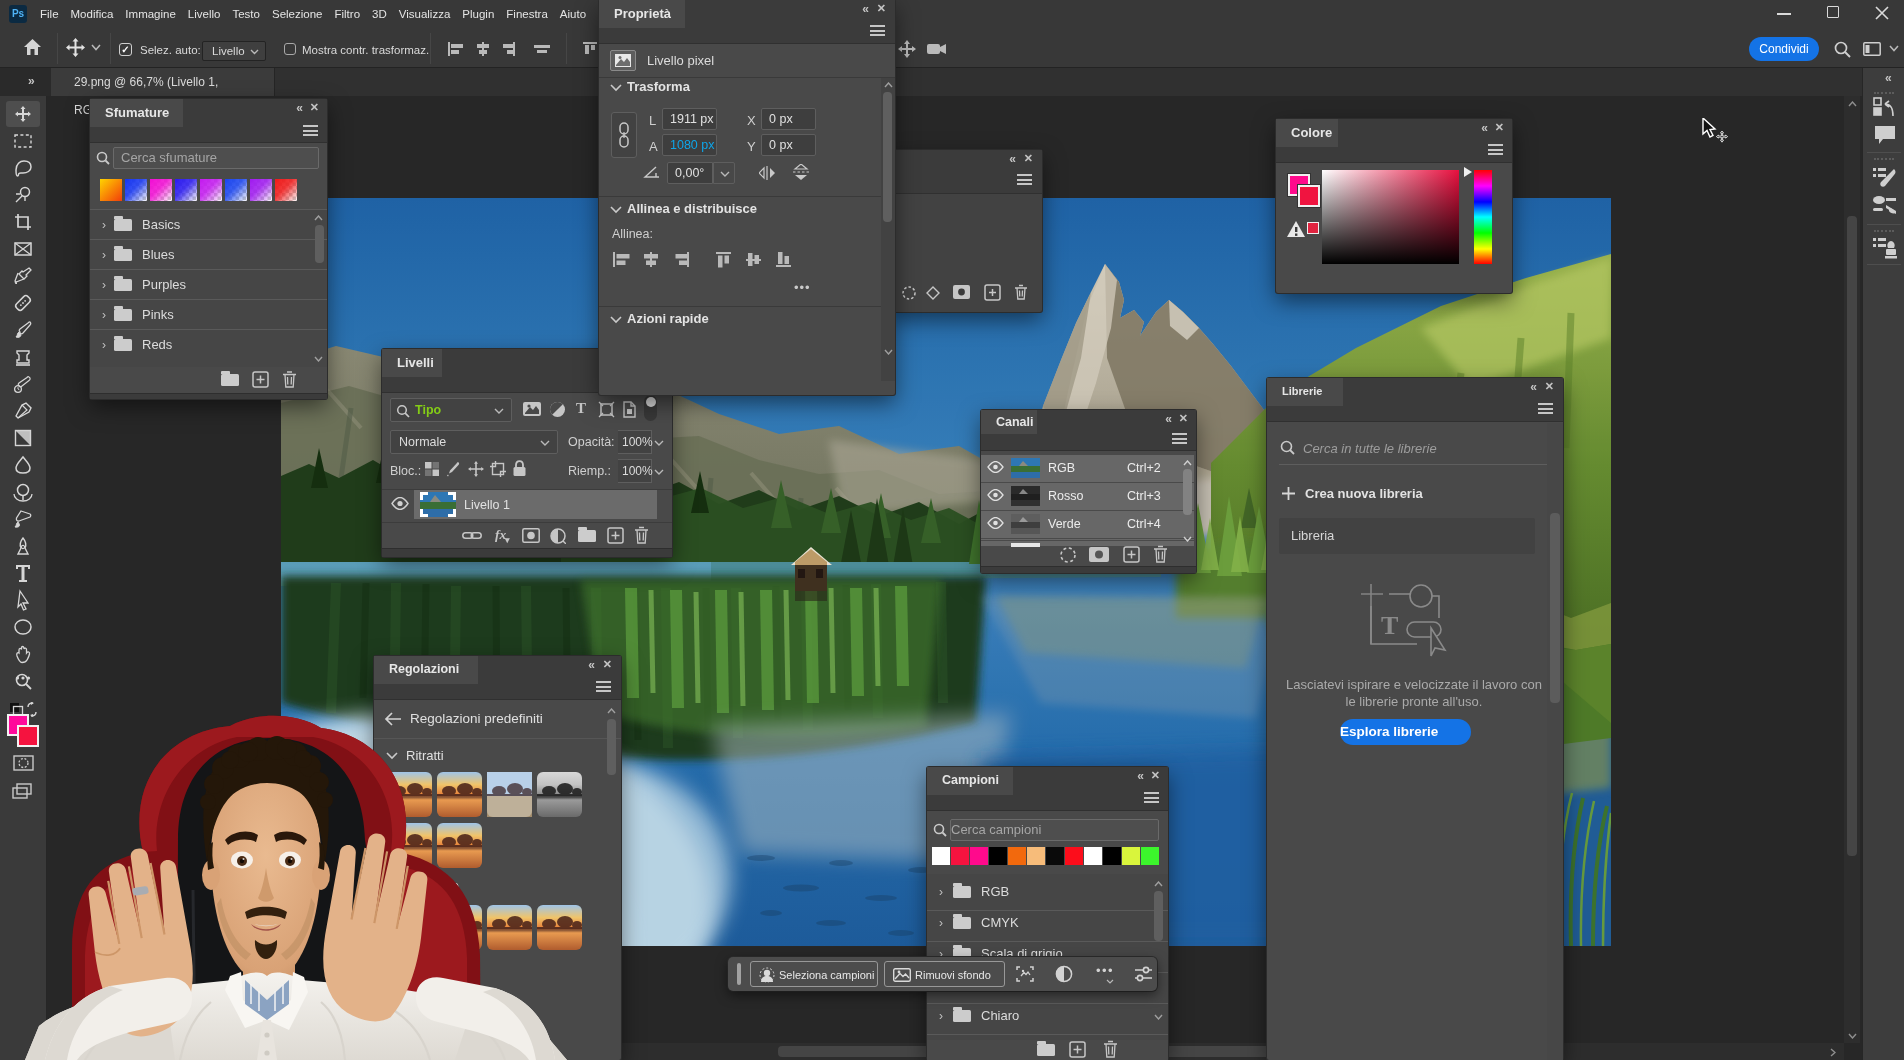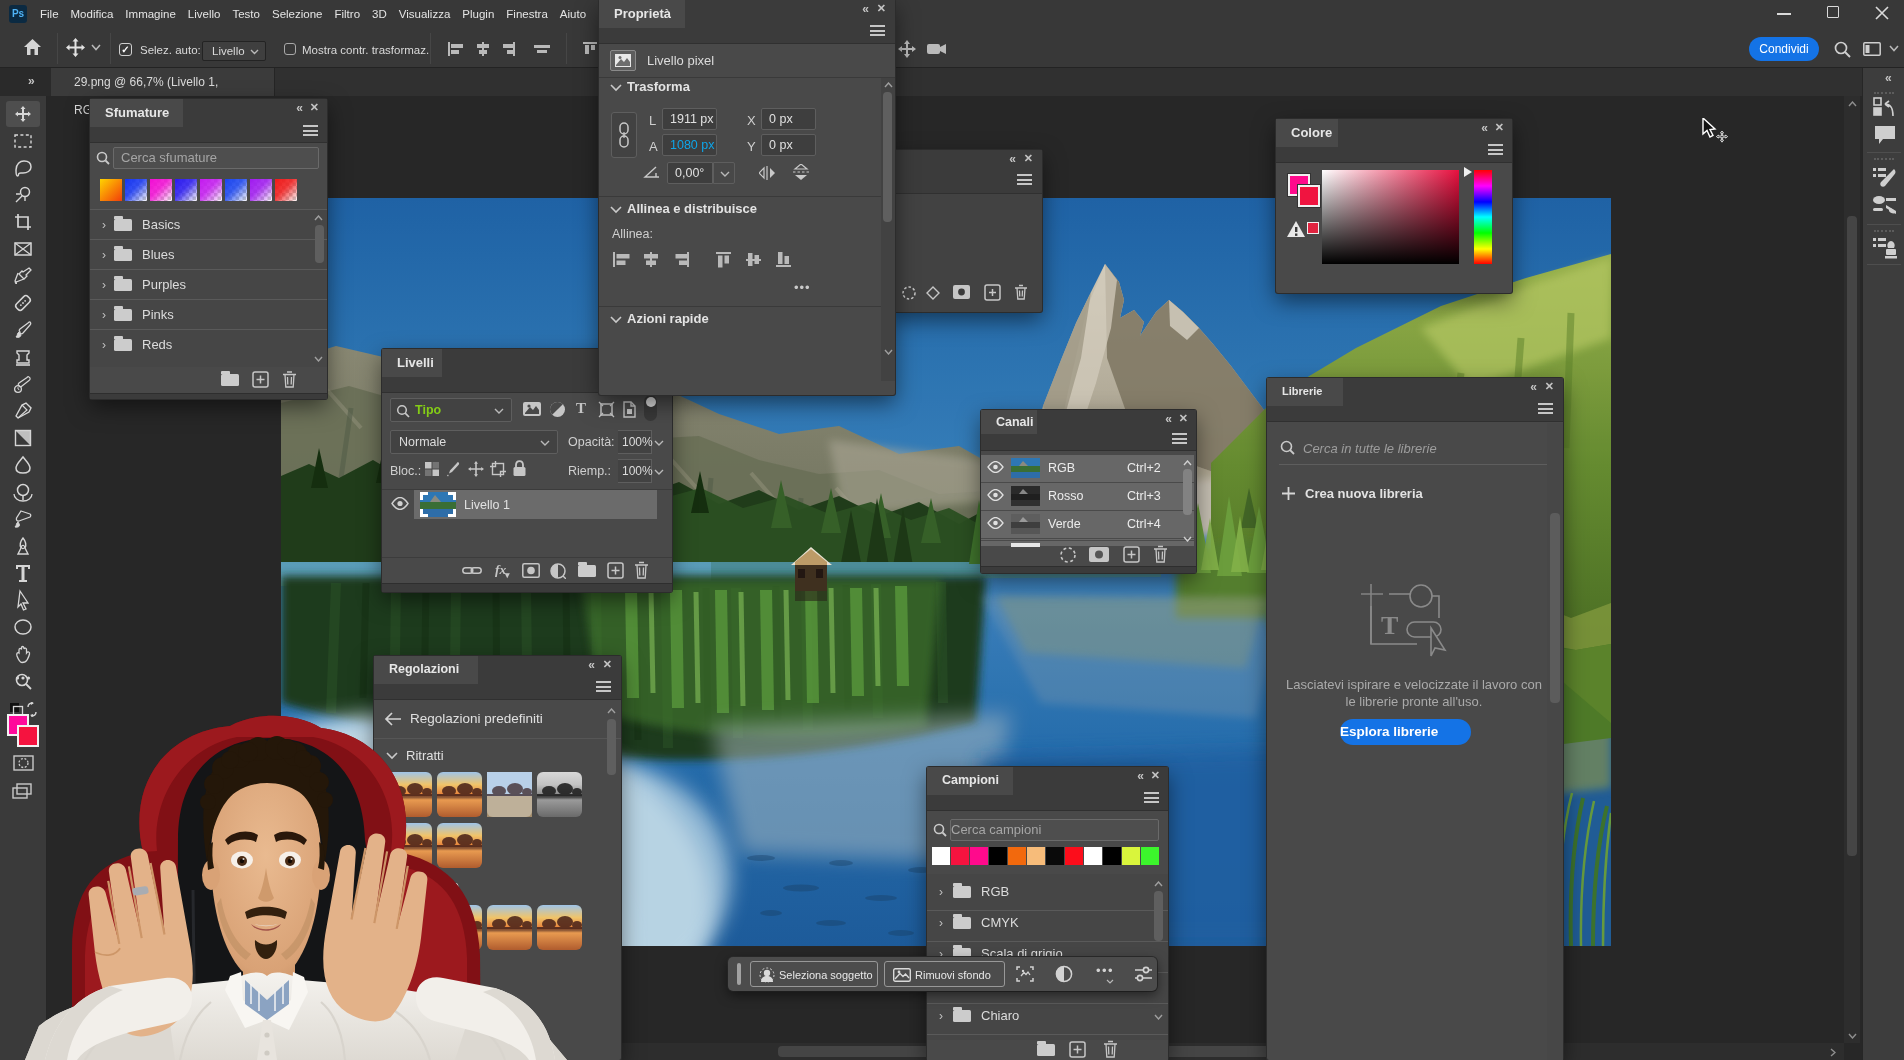--- a/index.html
+++ b/index.html
@@ -536,21 +536,21 @@
 <div class="abs" style="left:47px;top:1043px;width:1797px;height:17px;background:#2d2d2d">
  <div class="thumb" style="left:731px;top:3px;width:626px;height:11px;background:#454545"></div>
  <svg class="abs" style="right:8px;top:5px" width="6" height="9">
       <path d="M1,1 L5,4.5 L1,8" stroke="#8f8f8f" stroke-width="1.4" fill="none"></path>
     </svg>
  <svg class="abs" style="left:8px;top:5px" width="6" height="9">
       <path d="M5,1 L1,4.5 L5,8" stroke="#8f8f8f" stroke-width="1.4" fill="none"></path>
     </svg>
 </div>
 
-<div class="panel" style="left:382px;top:349px;width:290px;height:243px">
+<div class="panel" style="left:382px;top:349px;width:290px;height:208px">
   <div class="phead">
       <div class="abs chev" style="right:28px;top:2px">«</div>
       <div class="abs closex" style="right:9px;top:2px">✕</div>
     </div>
   <div class="ptabs"></div>
     <div class="ptab" style="width:60px">Livelli</div>
   <div class="abs" style="left:8px;top:49px;width:122px;height:24px;background:#424242;border:1px solid #5e5e5e;border-radius:2px">
     <svg class="abs" style="left:5px;top:5px" width="14" height="14">
         <circle cx="6" cy="6" r="4.3" stroke="#c9c9c9" stroke-width="1.5" fill="none"></circle>
         <path d="M9.2,9.2 L13,13" stroke="#c9c9c9" stroke-width="1.7"></path>
@@ -763,20 +763,21 @@
   <svg class="abs" style="left:13px;top:62px" width="15" height="15">
       <circle cx="6.5" cy="6.5" r="5" stroke="#c9c9c9" stroke-width="1.6" fill="none"></circle>
       <path d="M10,10 L14,14" stroke="#c9c9c9" stroke-width="1.8"></path>
     </svg>
   <div class="abs" style="left:36px;top:63px;color:#9d9d9d;font-size:13px;font-style:italic">Cerca in tutte le librerie</div>
   <div class="abs" style="left:12px;top:86px;width:268px;height:1px;background:#5e5e5e"></div>
   <svg class="abs" style="left:14px;top:108px" width="15" height="15">
       <path d="M7.5,1 L7.5,14 M1,7.5 L14,7.5" stroke="#d6d6d6" stroke-width="1.8"></path>
     </svg>
   <div class="abs" style="left:38px;top:108px;color:#e2e2e2;font-size:13px;font-weight:bold">Crea nuova libreria</div>
+  <div class="abs" style="left:12px;top:140px;width:256px;height:36px;background:#424242;border-radius:2px;color:#d6d6d6;font-size:13px;line-height:36px;padding-left:12px">Libreria</div>
   <svg class="abs" style="left:92px;top:204px" width="112" height="78" fill="none" stroke="#8a8a8a" stroke-width="1.6">
     <path d="M12,12 L12,2 M12,12 L2,12 M12,12 L12,24 M12,12 L24,12" opacity=".9"></path>
     <path d="M12,24 L12,62 L58,62"></path>
     <path d="M12,24 L12,62"></path>
     <circle cx="62" cy="14" r="11"></circle>
     <path d="M30,12 L51,12 M73,14 L80,14 L80,36"></path>
     <g font-family="Liberation Serif" font-size="26" stroke-width="0">
         <text x="22" y="52" fill="#8a8a8a" font-weight="bold">T</text>
       </g>
     <rect x="48" y="40" width="34" height="15" rx="7.5"></rect>
@@ -1288,21 +1289,21 @@
 </div>
 
 <div class="abs" style="left:728px;top:957px;width:429px;height:34px;background:#4c4c4c;border-radius:5px;box-shadow:0 4px 12px rgba(0,0,0,.5),0 0 0 1px #2e2e2e">
   <div class="abs" style="left:9px;top:6px;width:4px;height:22px;background:#a2a2a2;border-radius:2px"></div>
   <div class="abs" style="left:22px;top:4px;width:128px;height:26px;border:1px solid #989898;border-radius:3px">
     <svg class="abs" style="left:8px;top:5px" width="16" height="16">
         <circle cx="8" cy="6" r="3.2" fill="#d9d9d9"></circle>
         <path d="M2,15 C2,10.5 5,9 8,9 C11,9 14,10.5 14,15 Z" fill="#d9d9d9"></path>
         <circle cx="8" cy="8" r="7" stroke="#d9d9d9" stroke-width="1" fill="none" stroke-dasharray="2 2"></circle>
       </svg>
-    <div class="abs" style="left:28px;top:7px;color:#e8e8e8;font-size:11px;white-space:nowrap">Seleziona soggetto</div>
+    <div class="abs" style="left:28px;top:7px;color:#e8e8e8;font-size:11px;white-space:nowrap">Seleziona campioni</div>
   </div>
   <div class="abs" style="left:156px;top:4px;width:121px;height:26px;border:1px solid #989898;border-radius:3px">
     <svg class="abs" style="left:8px;top:6px" width="18" height="14">
         <rect x="0.7" y="0.7" width="16.6" height="12.6" rx="1.5" stroke="#d9d9d9" stroke-width="1.4" fill="none"></rect>
         <path d="M2,11 L7,5.5 L10,8.5 L12.5,6 L16,10" stroke="#d9d9d9" stroke-width="1.3" fill="none"></path>
         <circle cx="6" cy="4" r="1.4" fill="#d9d9d9"></circle>
       </svg>
     <div class="abs" style="left:30px;top:7px;color:#e8e8e8;font-size:11px;white-space:nowrap">Rimuovi sfondo</div>
   </div>
   <svg class="abs" style="left:288px;top:8px" width="19" height="18">

